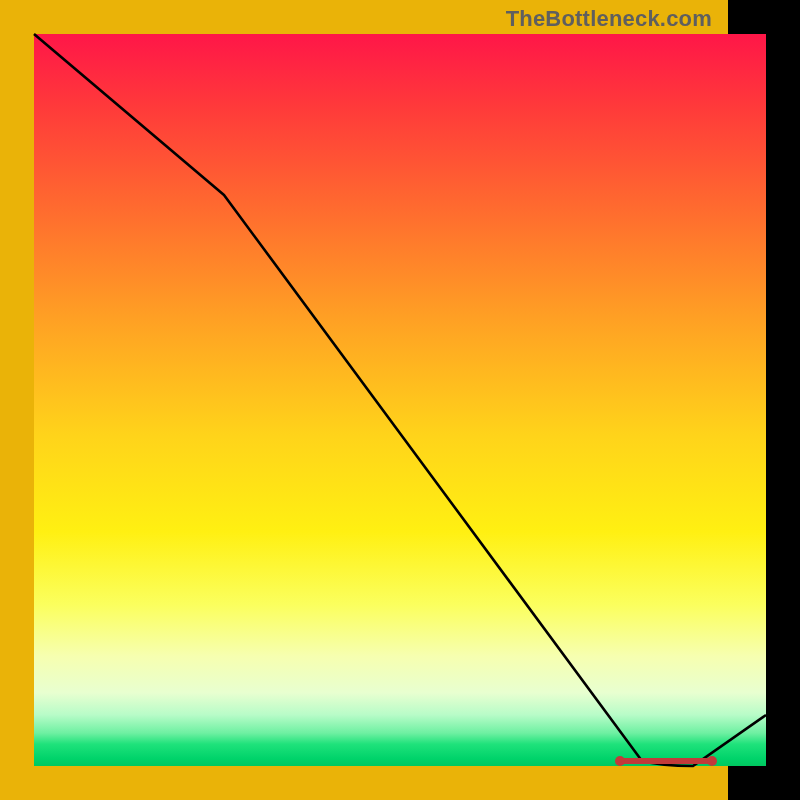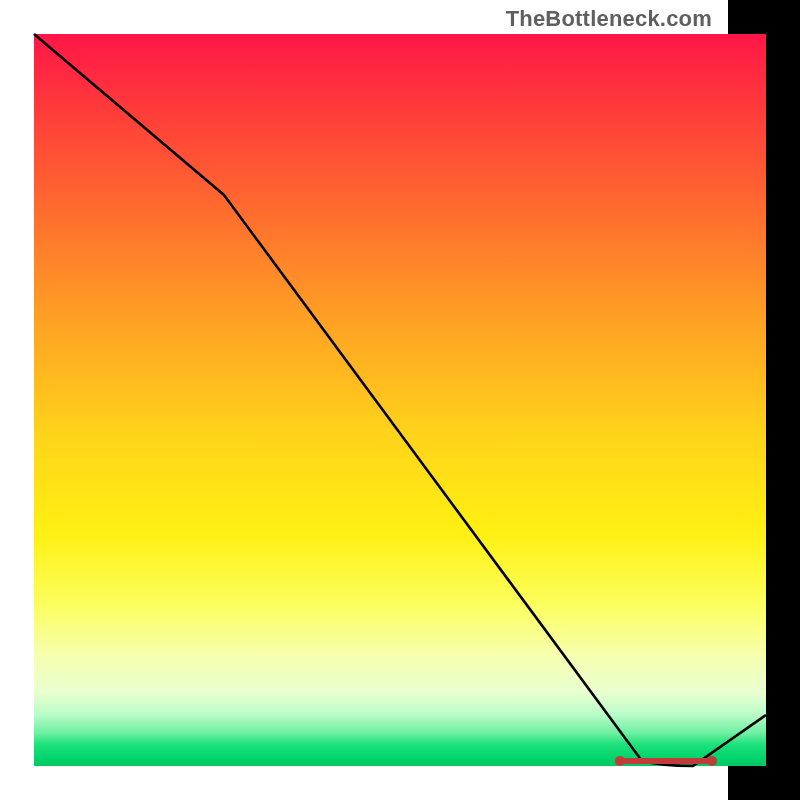--- a/index.html
+++ b/index.html
@@ -7,21 +7,21 @@
     padding: 0;
     width: 800px;
     height: 800px;
     background: #000;
     overflow: hidden;
   }
   .frame {
     position: relative;
     width: 728px;
     height: 800px;
-    background: #ffffff;
+    background: #eab308;
   }
   .plot-area {
     position: absolute;
     left: 34px;
     top: 34px;
     width: 732px;
     height: 732px;
     background: linear-gradient(to bottom,
       #ff1648 0%,
       #ff3a3a 10%,

